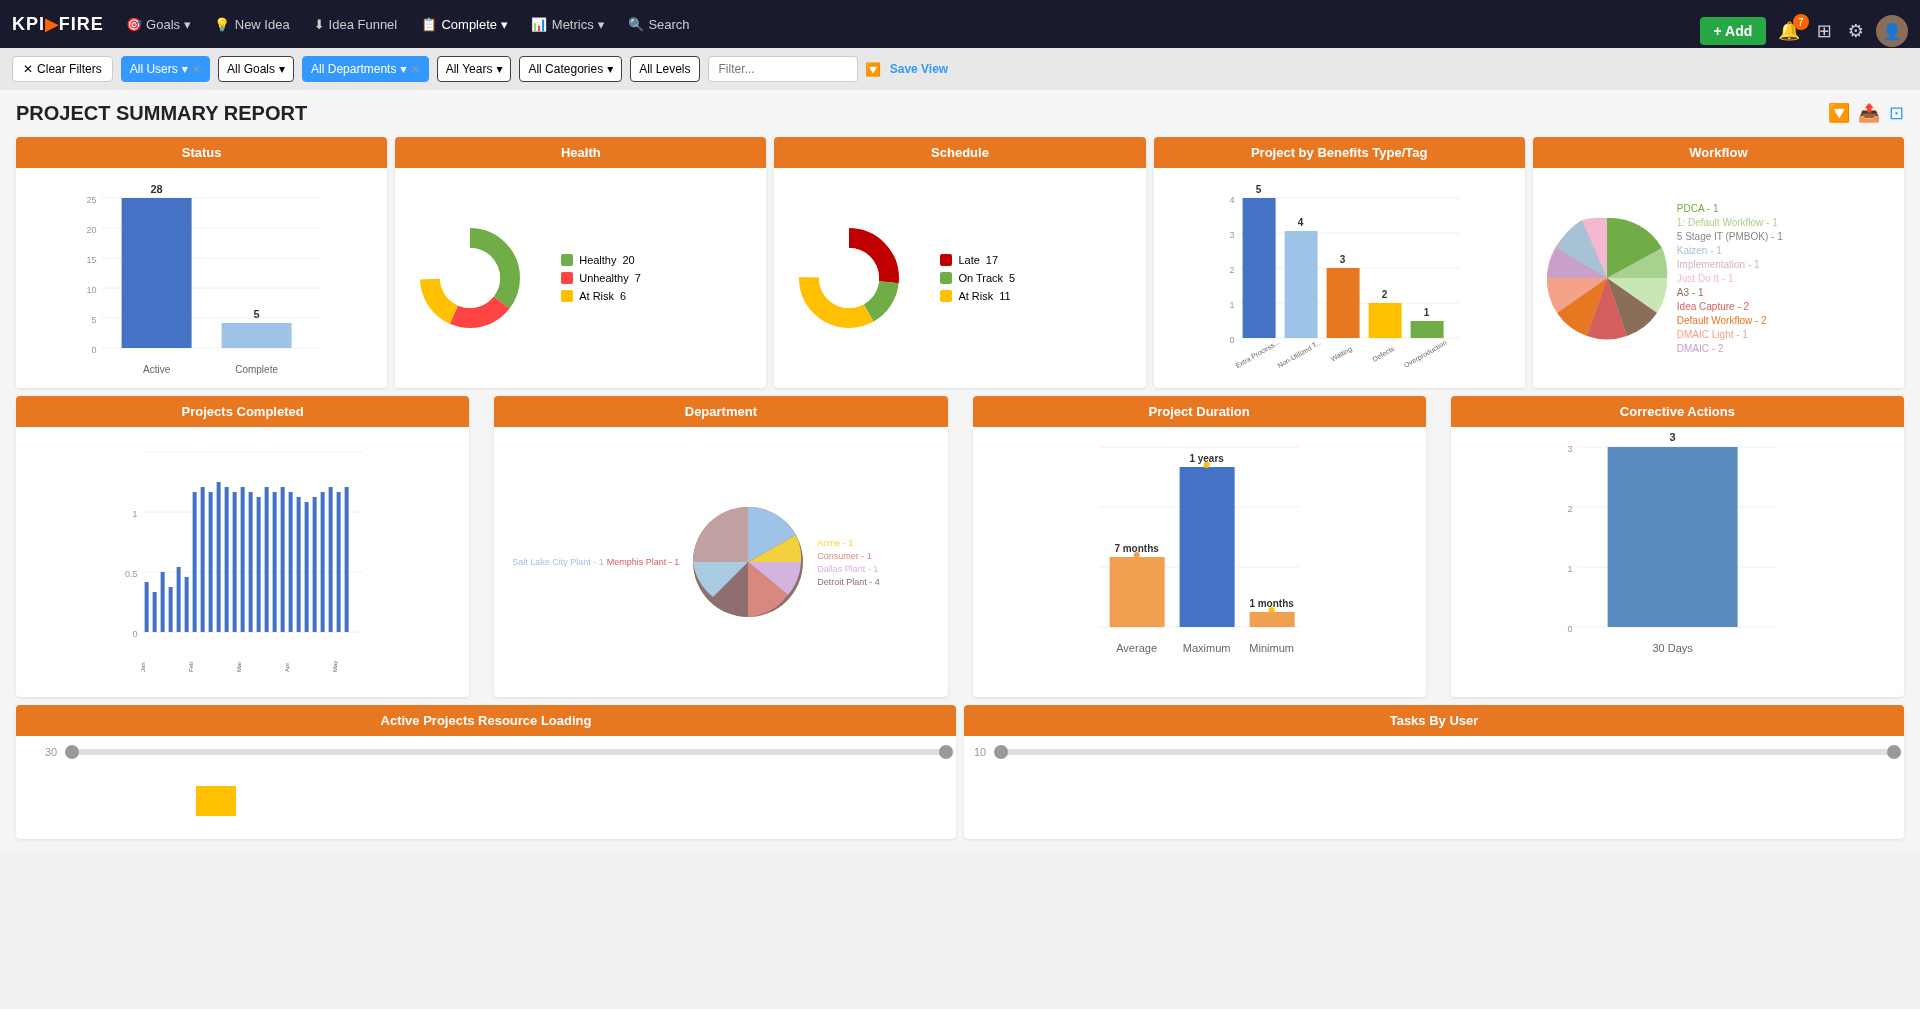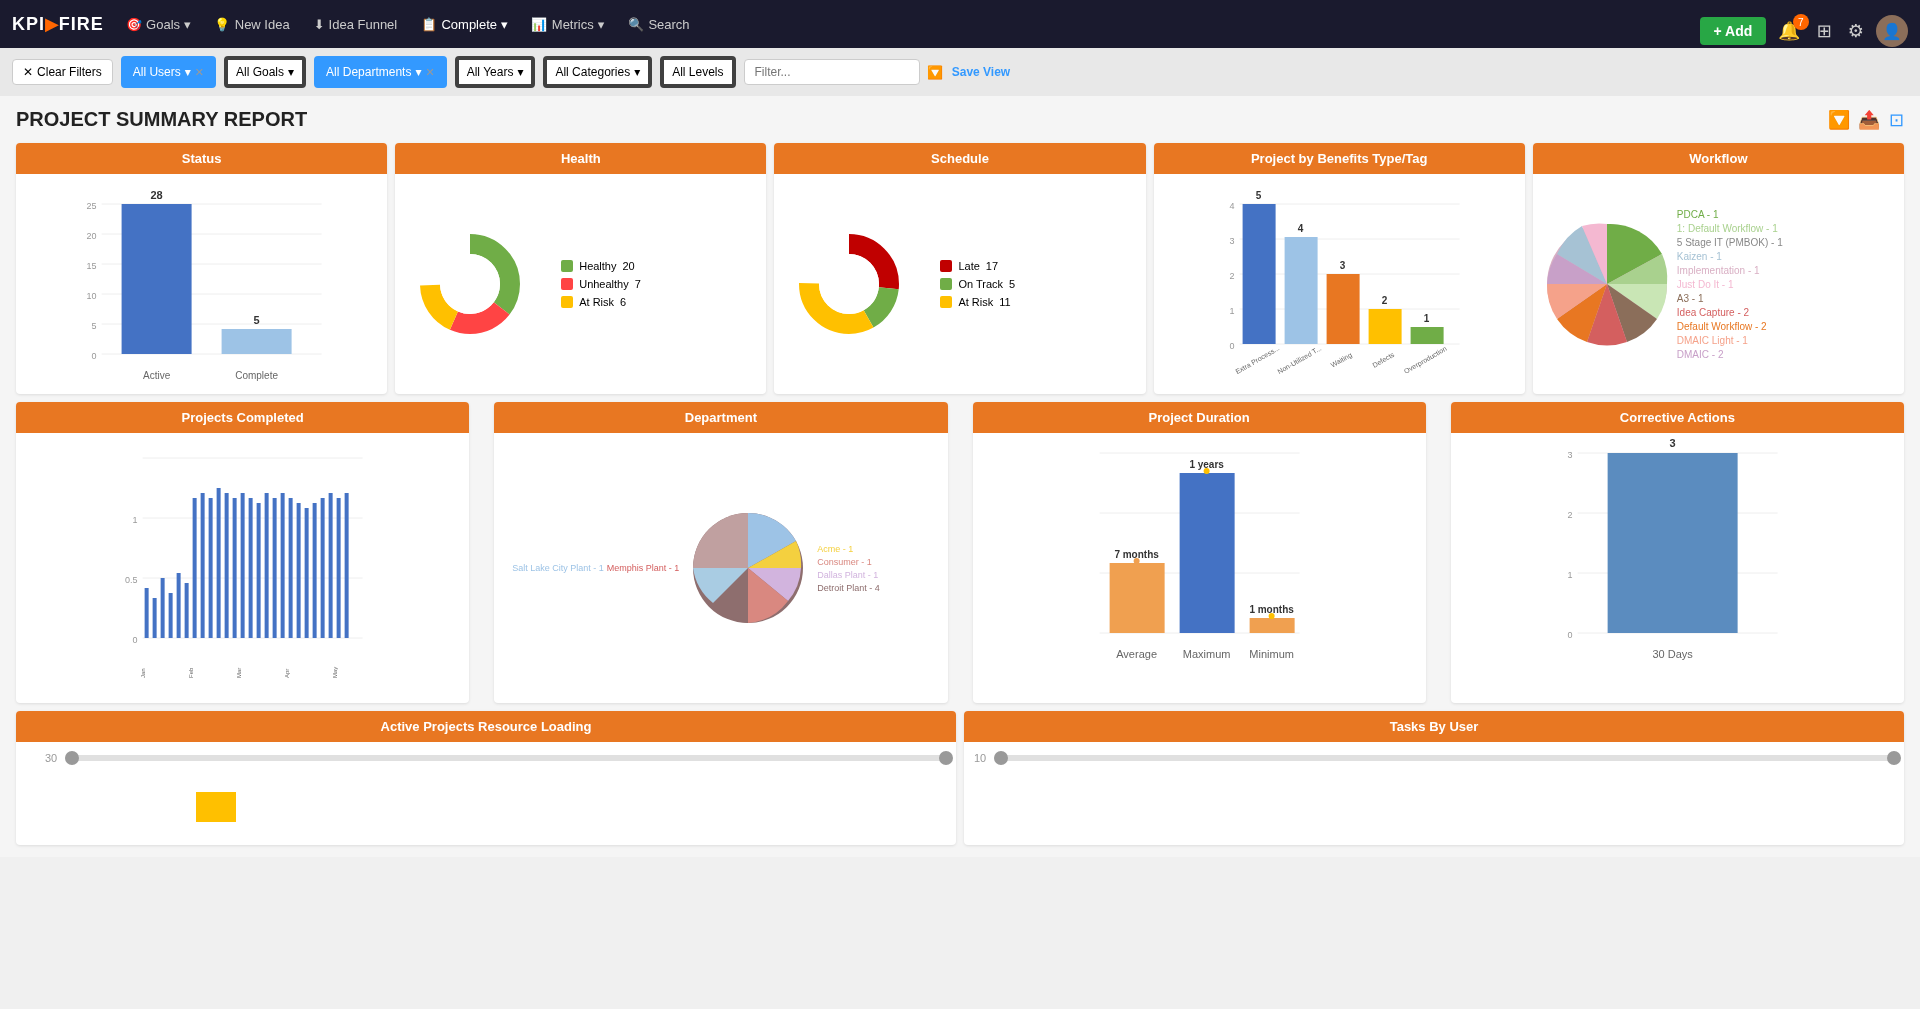--- a/index.html
+++ b/index.html
@@ -105,21 +105,21 @@
       padding: 5px 10px;
       border-radius: 4px;
       cursor: pointer;
       font-size: 12px;
       display: flex;
       align-items: center;
       gap: 4px;
     }
     .filter-select {
       background: white;
-      border: 4px solid #404040;
+      border: 1px solid #404040;
       padding: 5px 8px;
       border-radius: 4px;
       font-size: 12px;
       cursor: pointer;
       display: flex;
       align-items: center;
       gap: 4px;
     }
     .filter-select.active {
       background: #3399ff;
@@ -129,37 +129,37 @@
     .filter-x {
       cursor: pointer;
       color: #999;
       font-size: 11px;
     }
     .filter-input {
       padding: 5px 10px;
       border: 1px solid #ccc;
       border-radius: 4px;
       font-size: 12px;
-      width: 176px;
+      width: 150px;
     }
     .save-view-btn {
       color: #3399ff;
       cursor: pointer;
       font-size: 12px;
       font-weight: bold;
     }
 
     
     .main-content {
       padding: 12px 16px;
       background: #f5f5f5;
     }
     .report-header {
       display: flex;
-      align-items: flex-end;
+      align-items: flex-start;
       justify-content: space-between;
       margin-bottom: 12px;
     }
     .report-title {
       font-size: 20px;
       font-weight: bold;
       color: #222;
     }
     .report-actions {
       display: flex;

